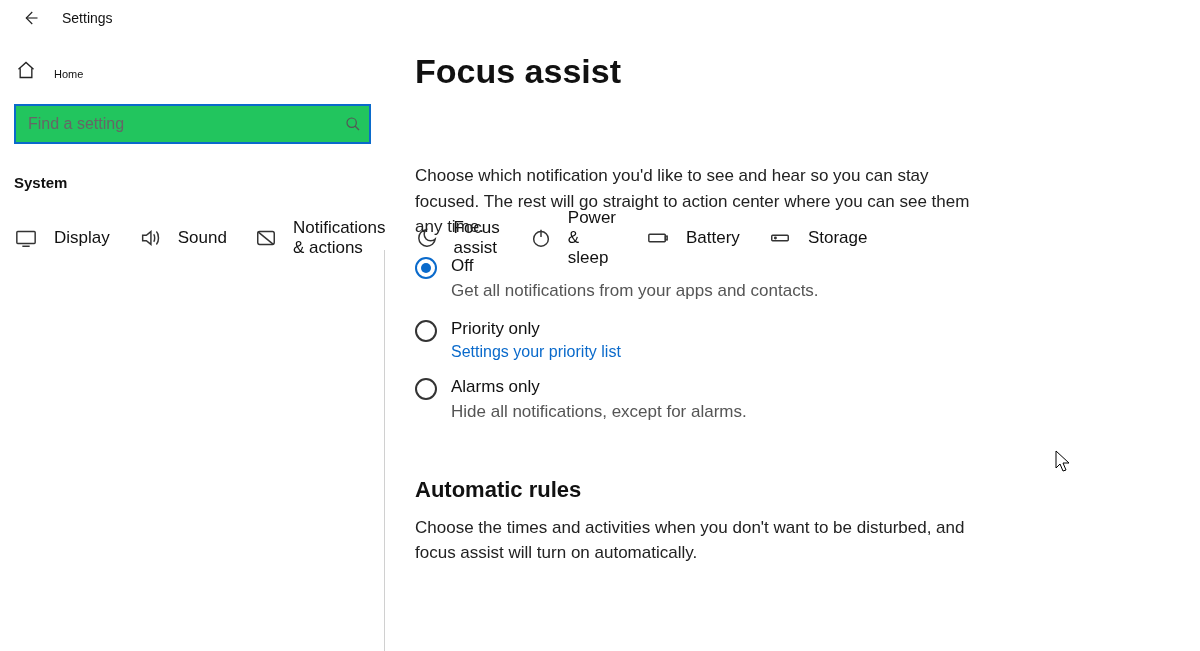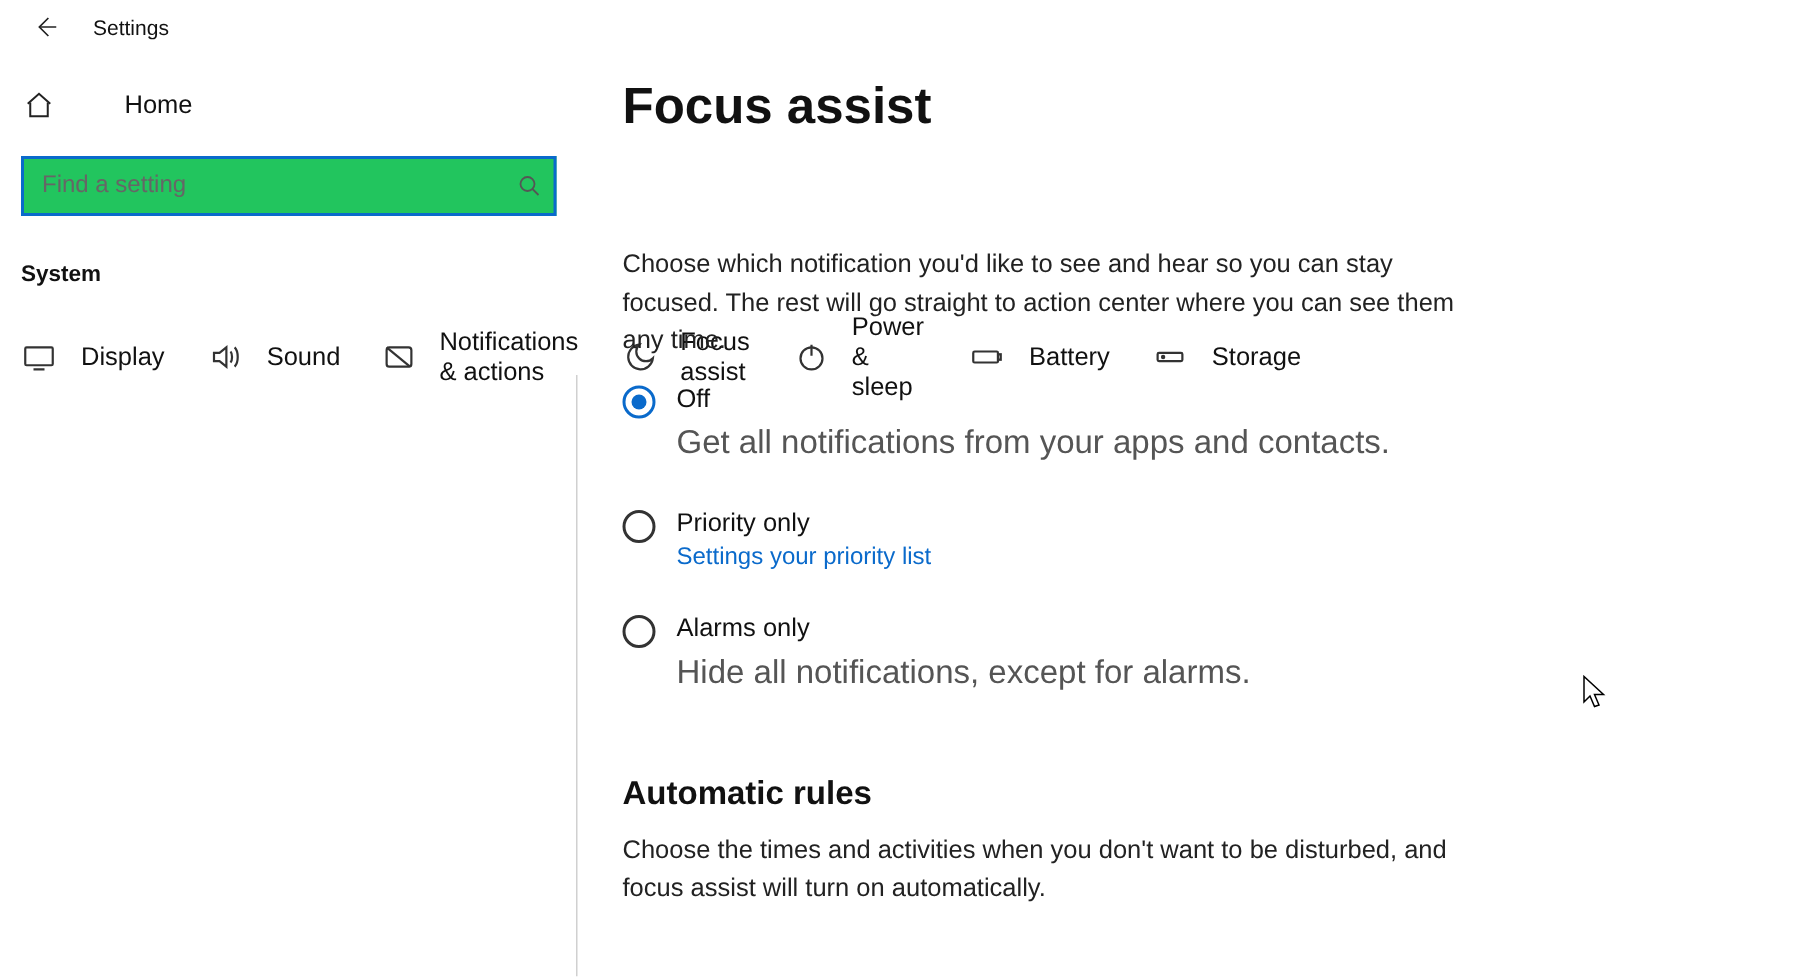--- a/index.html
+++ b/index.html
@@ -48,22 +48,21 @@
   .titlebar-title {
     font-size: 14px;
     margin-left: 10px;
     color: #111;
   }
   .home-row {
     display: flex;
     align-items: flex-end;
     padding: 12px 14px;
     cursor: pointer;
-    font-size: 17px;
-    gap: 29px;
+    font-size: 11px;
   }
   .home-row .icon { width: 24px; margin-right: 16px; display:flex; align-items:center; justify-content:center; }
   .search-wrap {
     padding: 12px 14px 26px 14px;
   }
   .search-box {
     display: flex;
     align-items: center;
     border: 2px solid #0a6acb;
     height: 40px;
@@ -113,39 +112,39 @@
     margin: 0 0 72px 0;
     color: #111;
   }
   .description {
     font-size: 17px;
     color: #222;
     line-height: 1.5;
     max-width: 560px;
     margin-bottom: 16px;
   }
-  .radio-group { display:flex; flex-direction: column; gap: 28px; max-width: 560px; }
+  .radio-group { display:flex; flex-direction: column; gap: 16px; max-width: 560px; }
   .radio-option { display:flex; align-items: flex-start; cursor: pointer; }
   .radio-circle {
     width: 22px; height: 22px;
     border: 2px solid #333;
     border-radius: 50%;
     margin-right: 14px;
     margin-top: 1px;
     flex-shrink: 0;
     display:flex; align-items:center; justify-content:center;
   }
   .radio-circle.selected { border-color: #0a6acb; }
   .radio-dot {
     width: 10px; height: 10px; border-radius:50%;
     background: #0a6acb;
   }
   .radio-body { flex:1; }
   .radio-label { font-size: 17px; color:#111; }
-  .radio-sub { font-size: 22px; color:#555; line-height:1.5; margin-top: 2px; }
+  .radio-sub { font-size: 17px; color:#555; line-height:1.5; margin-top: 2px; }
   .link { color: #0a6acb; font-size:16px; cursor:pointer; display:inline-block; margin-top: 4px; }
   .section-header {
     font-size: 22px;
     font-weight: 600;
     margin: 52px 0 12px 0;
     color: #111;
   }
   .cursor-img {
     position: absolute;
     left: 670px;

